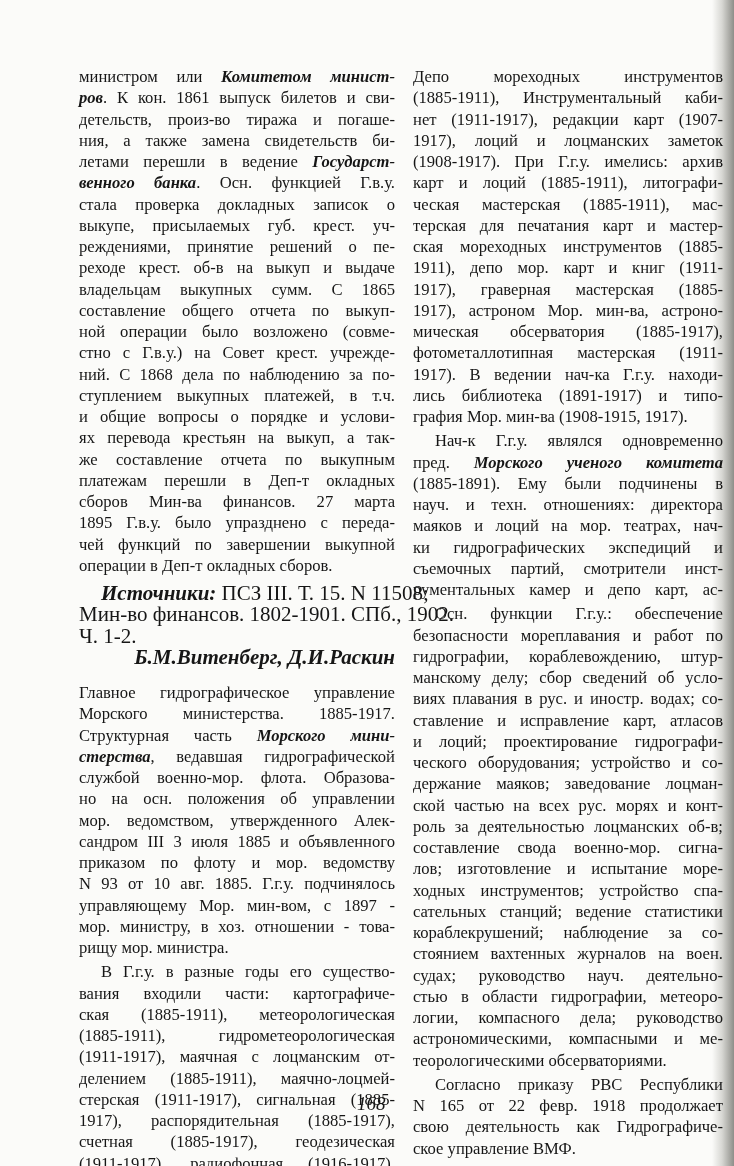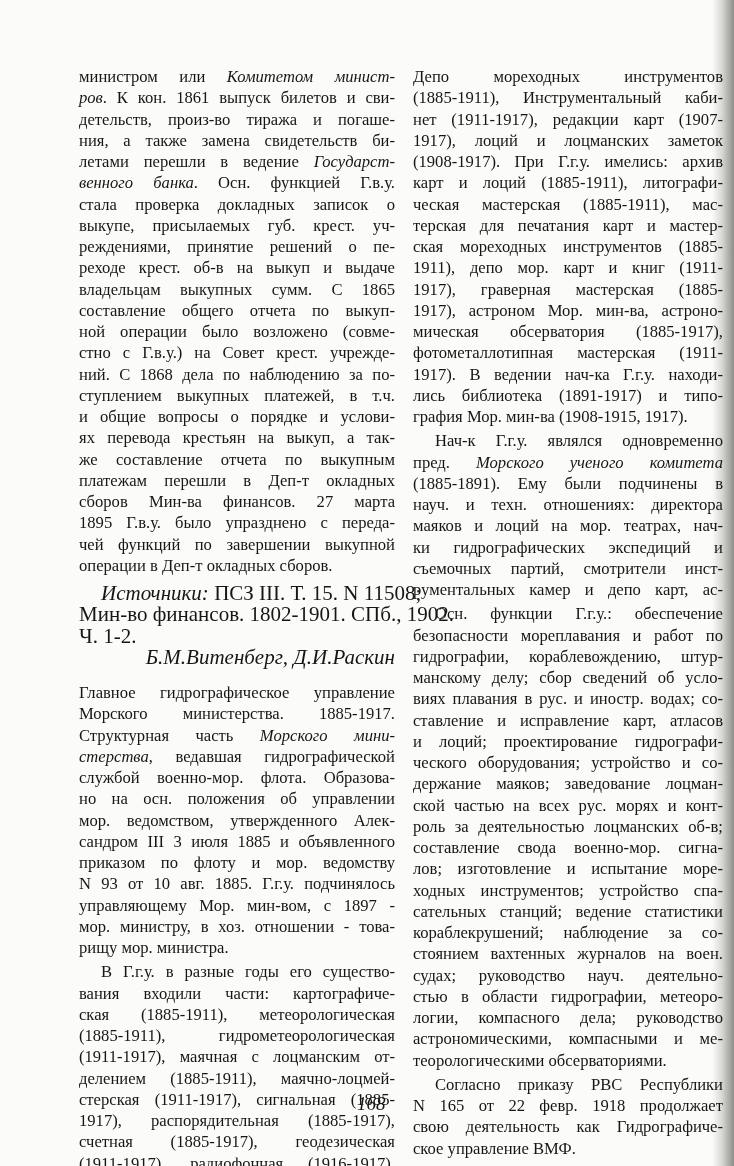--- a/index.html
+++ b/index.html
@@ -17,21 +17,21 @@
     position: absolute; top: 66px; width: 316px;
     font-size: 16.6px; line-height: 21.25px;
     text-align: justify; hyphens: manual;
   }
   .col.left { left: 79px; }
   .col.right { left: 413px; width: 310px; }
   .line { display: block; white-space: nowrap; text-align: justify; text-align-last: justify; height: 21.25px; }
   .line.last { text-align-last: left; }
   .line.indent { padding-left: 22px; }
   .line.right-align { text-align: right; text-align-last: right; }
-  .it { font-style: italic; }
+  .it { font-style: italic; font-weight: bold; }
   .b { font-weight: normal; }
   .gap { display: block; height: 7px; }
   .gap.big { height: 14px; }
   .small { font-size: 21px; }
   .page-number {
     position: absolute; left: 357px; top: 1093px;
     font-style: italic; font-size: 19px;
   }
 </style>
 </head>

